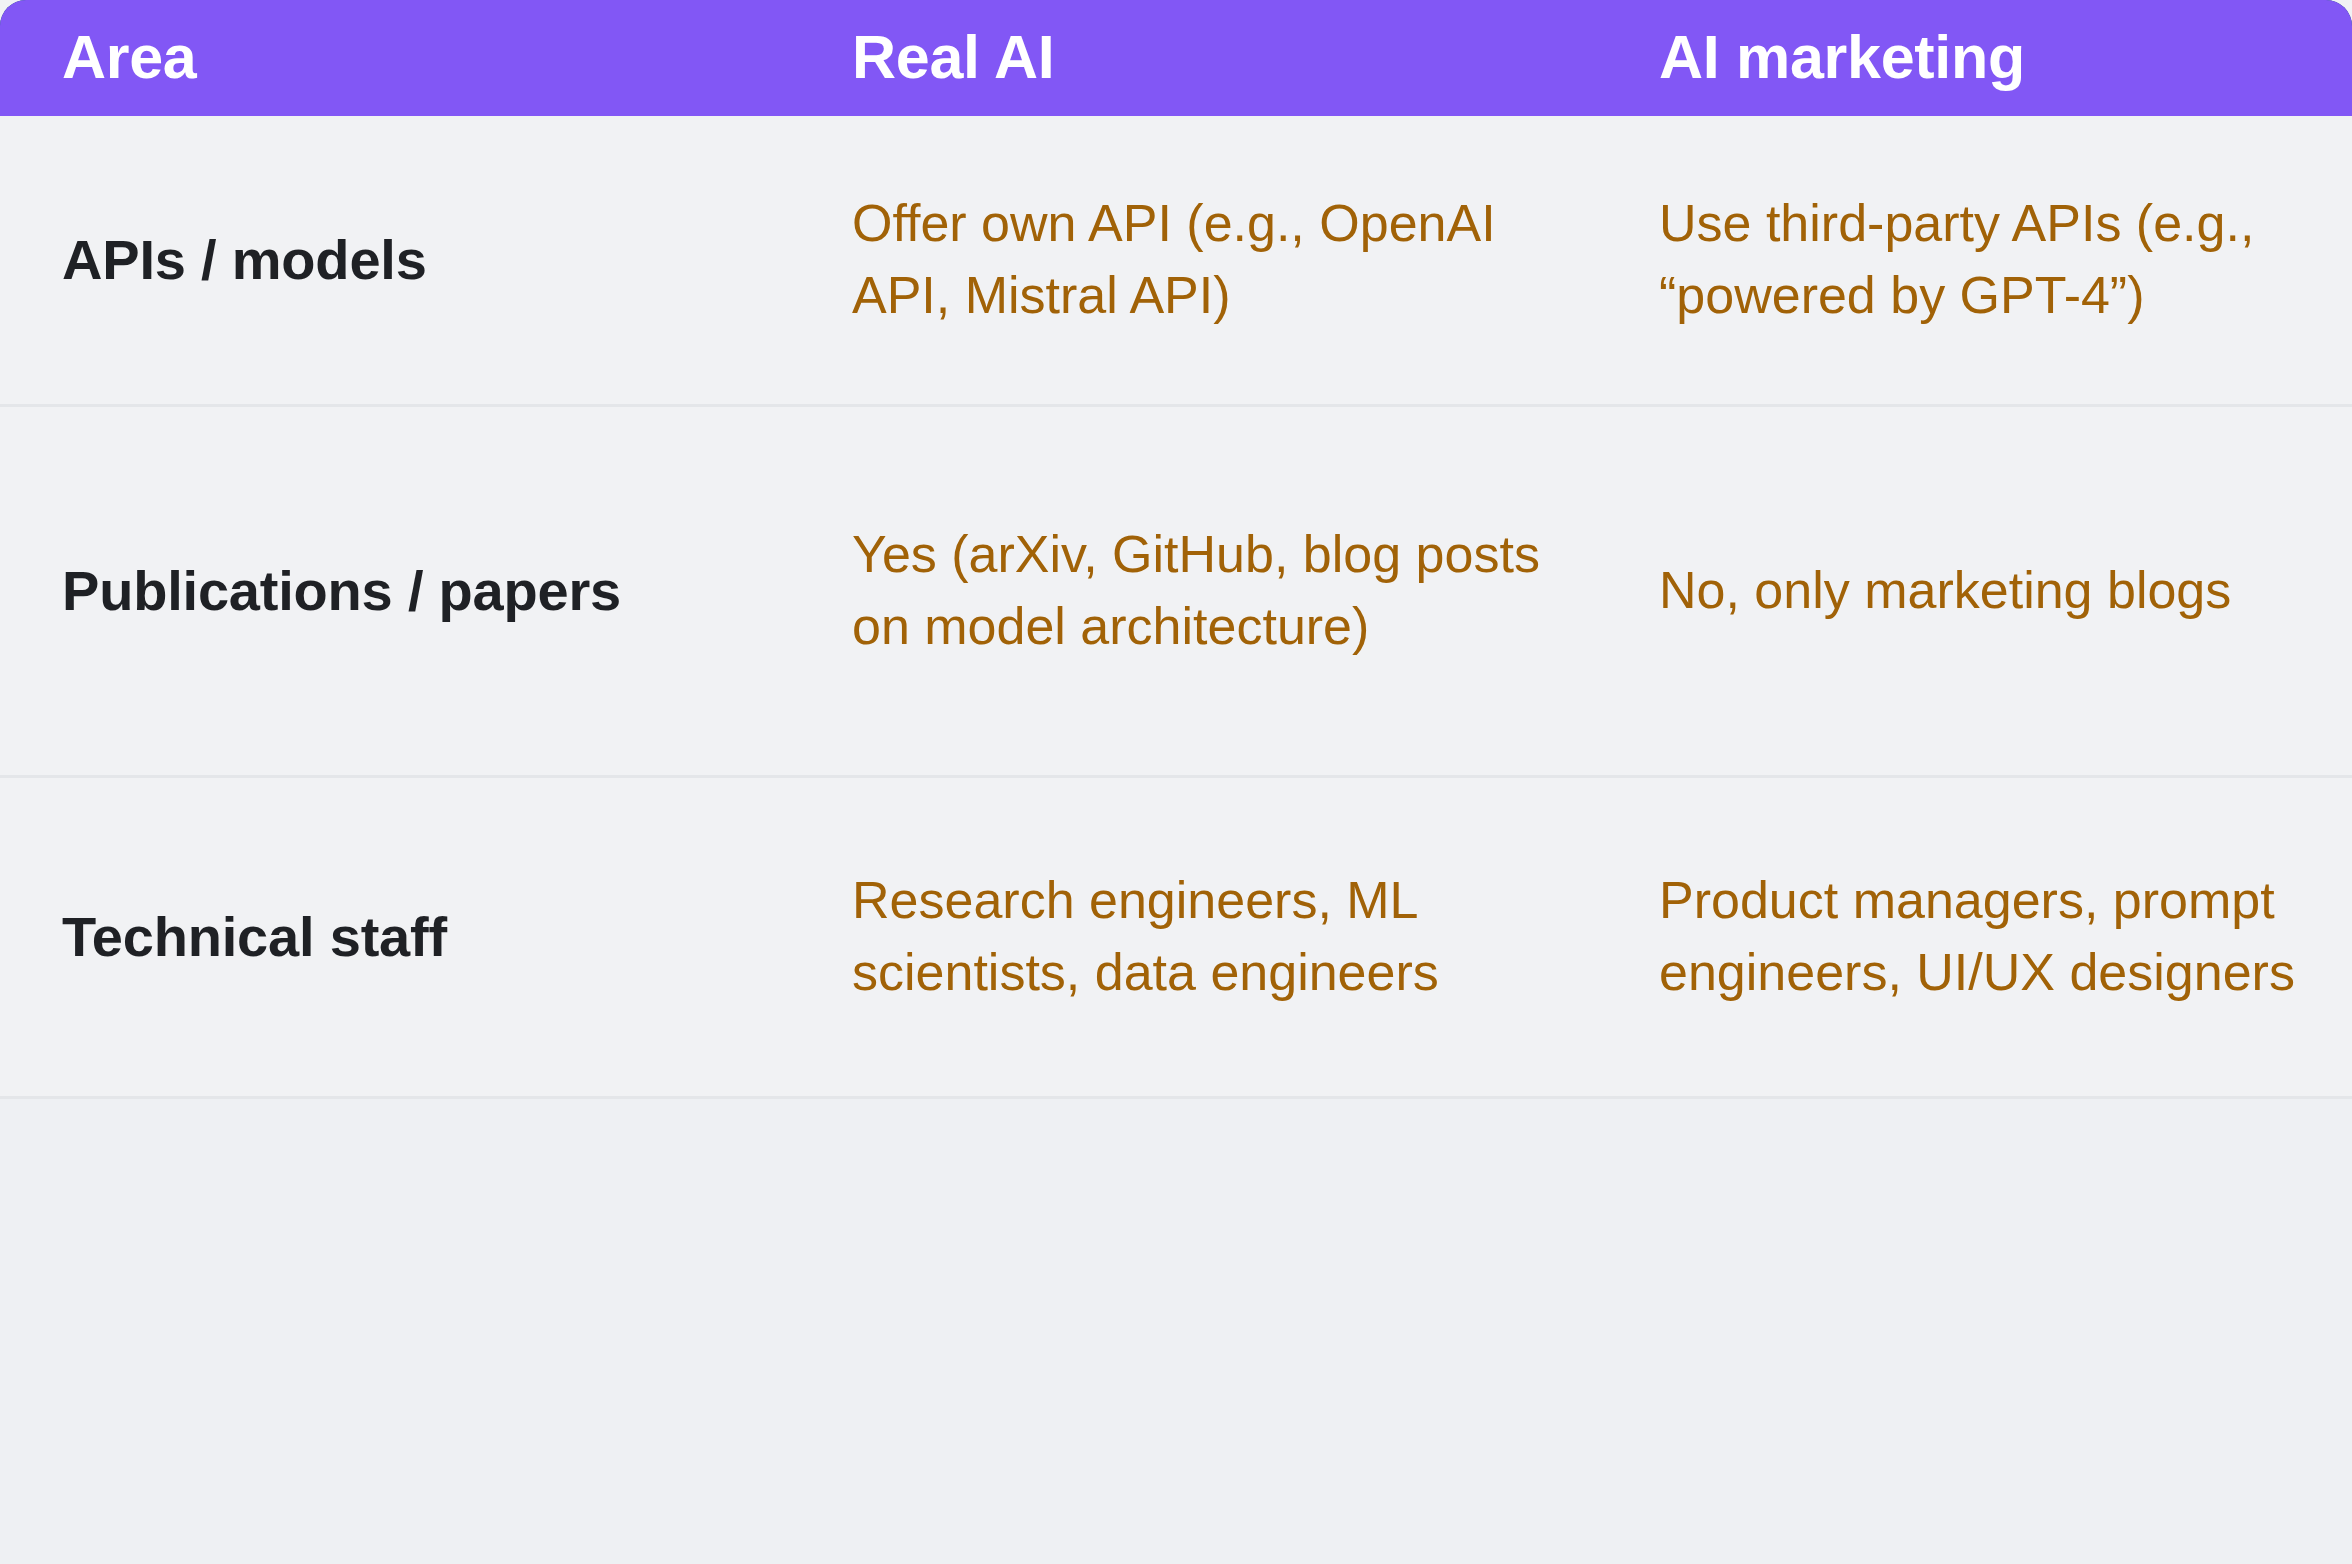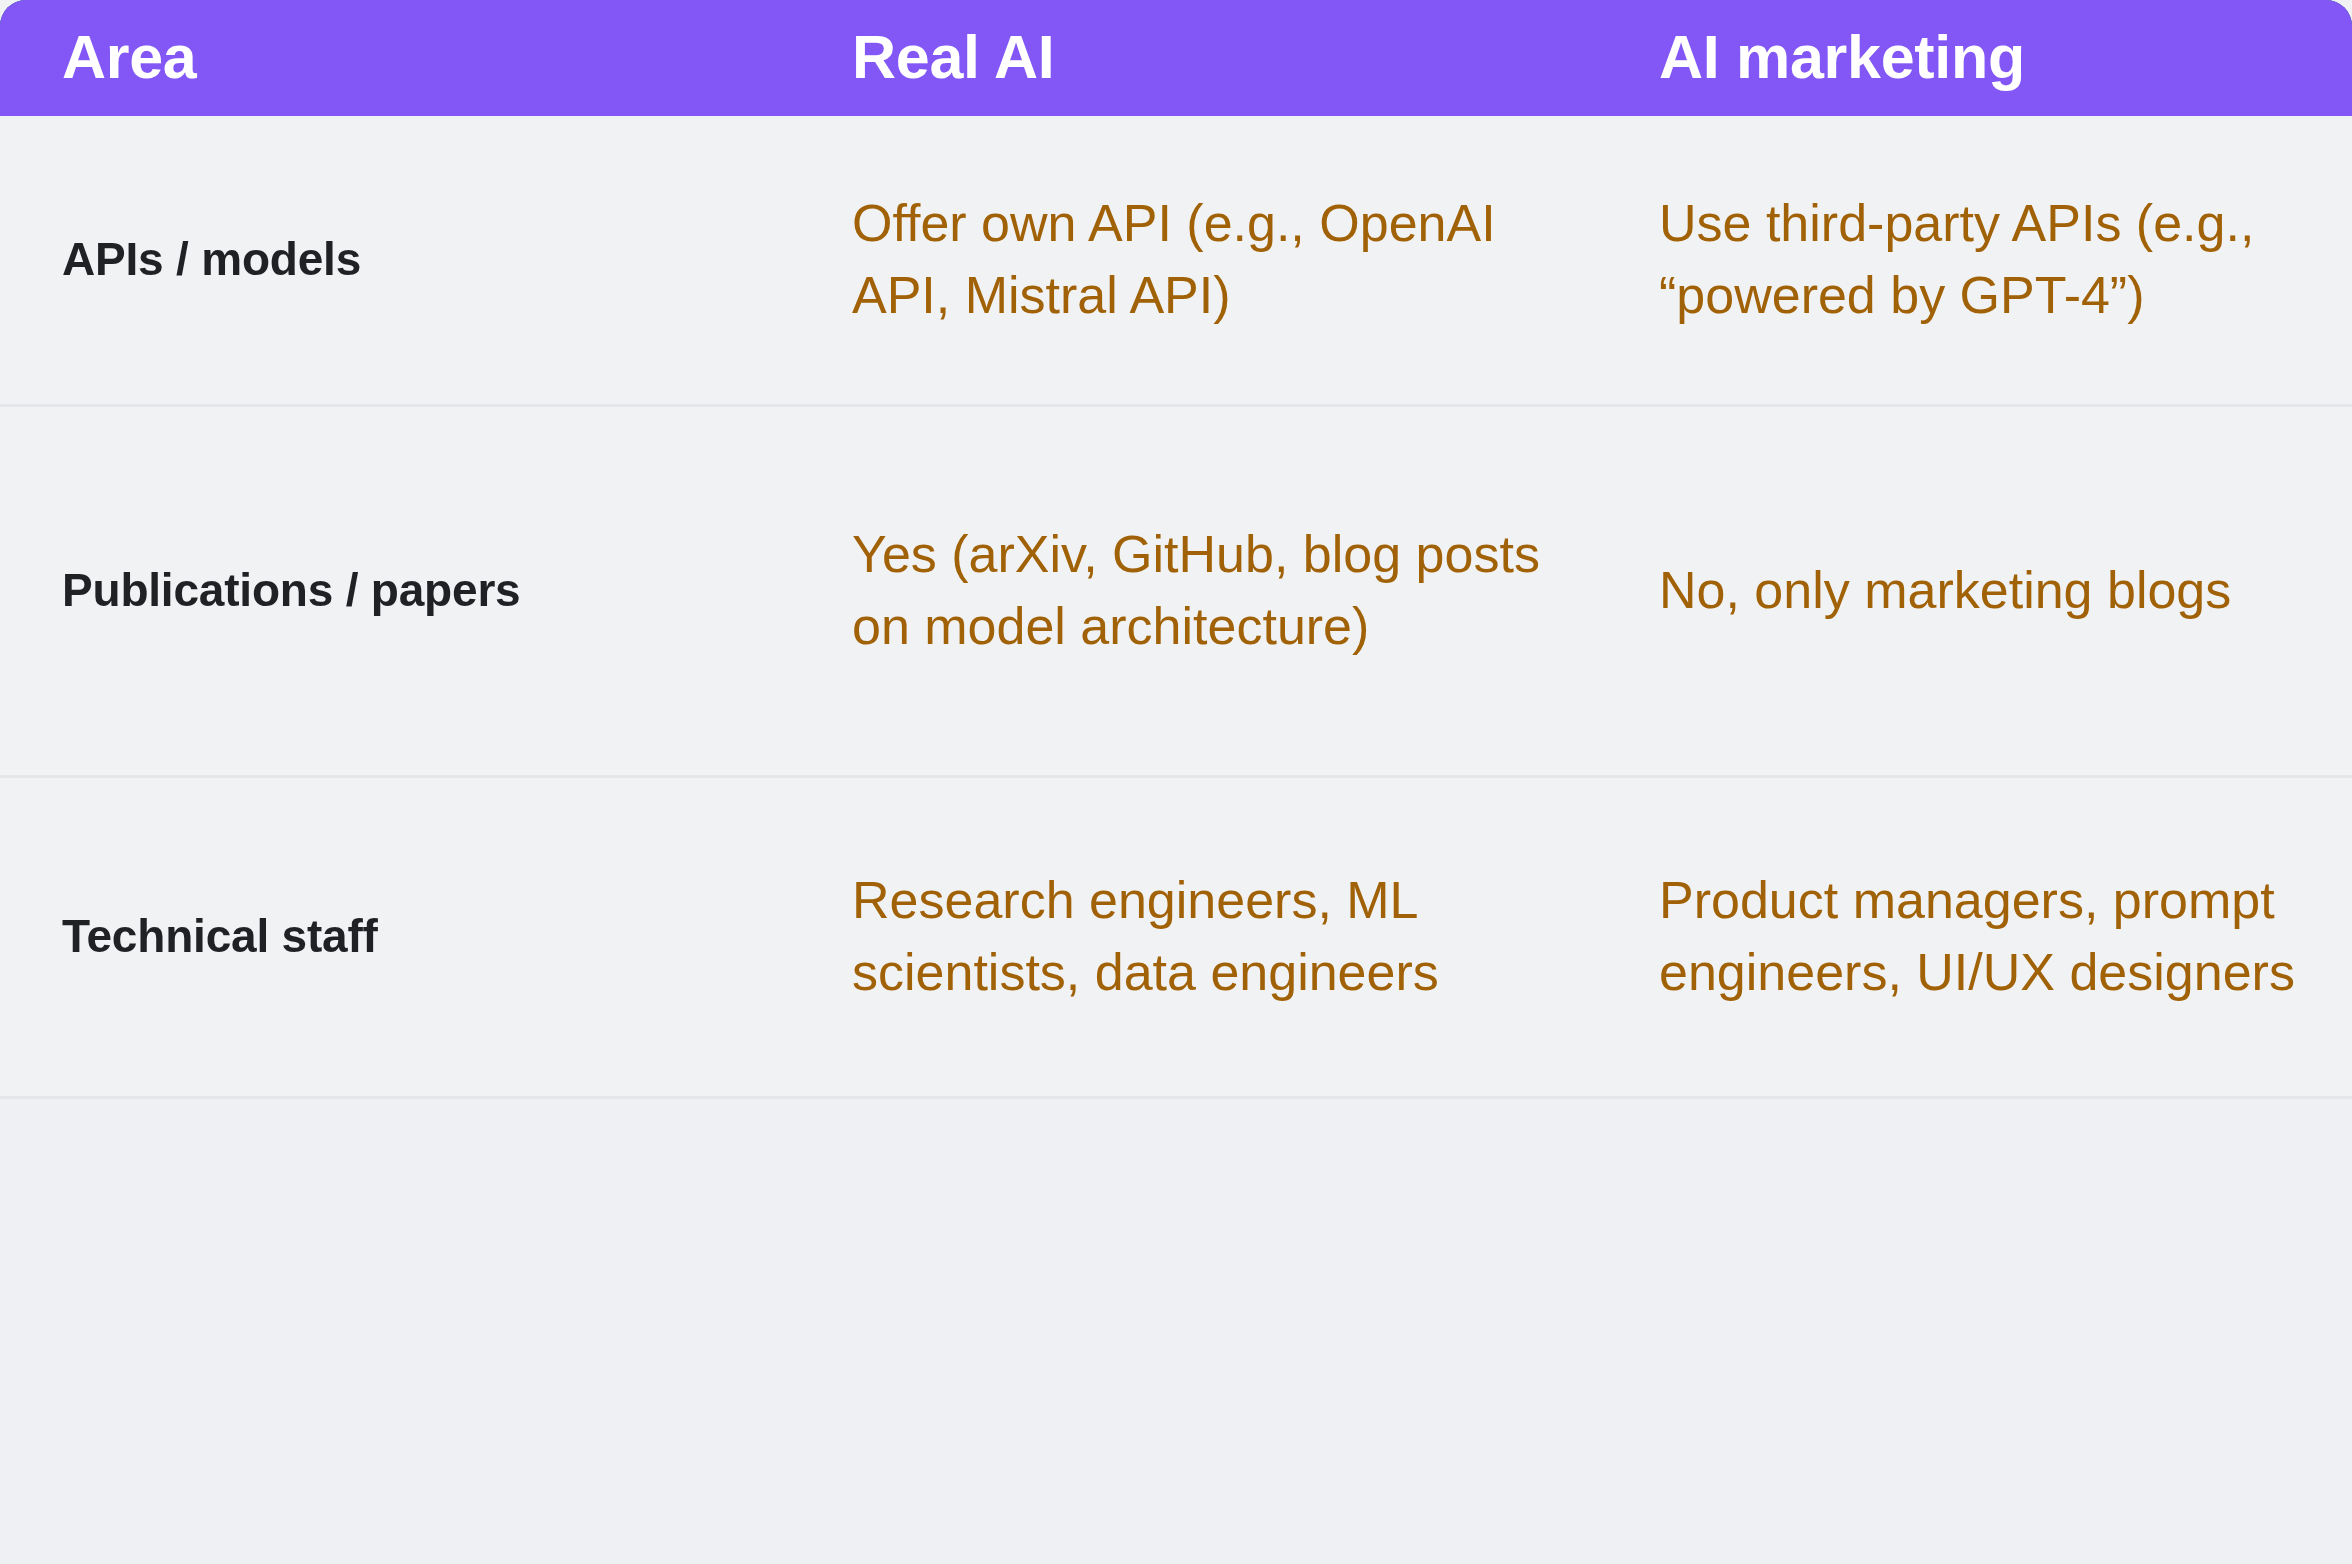--- a/index.html
+++ b/index.html
@@ -64,21 +64,21 @@
     padding: 44px 42px 44px 62px;
     color: #2c2e33;
     font-size: 52px;
     line-height: 1.38;
     font-weight: 400;
     border: none;
   }
 
   tbody td.cell-area {
     font-weight: 700;
-    font-size: 46px;
+    font-size: 56px;
     color: #1f2125;
     letter-spacing: -0.2px;
   }
 
   tbody td.cell-real,
   tbody td.cell-wrapping {
     font-weight: 400;
     color: #a16207;
   }
 

